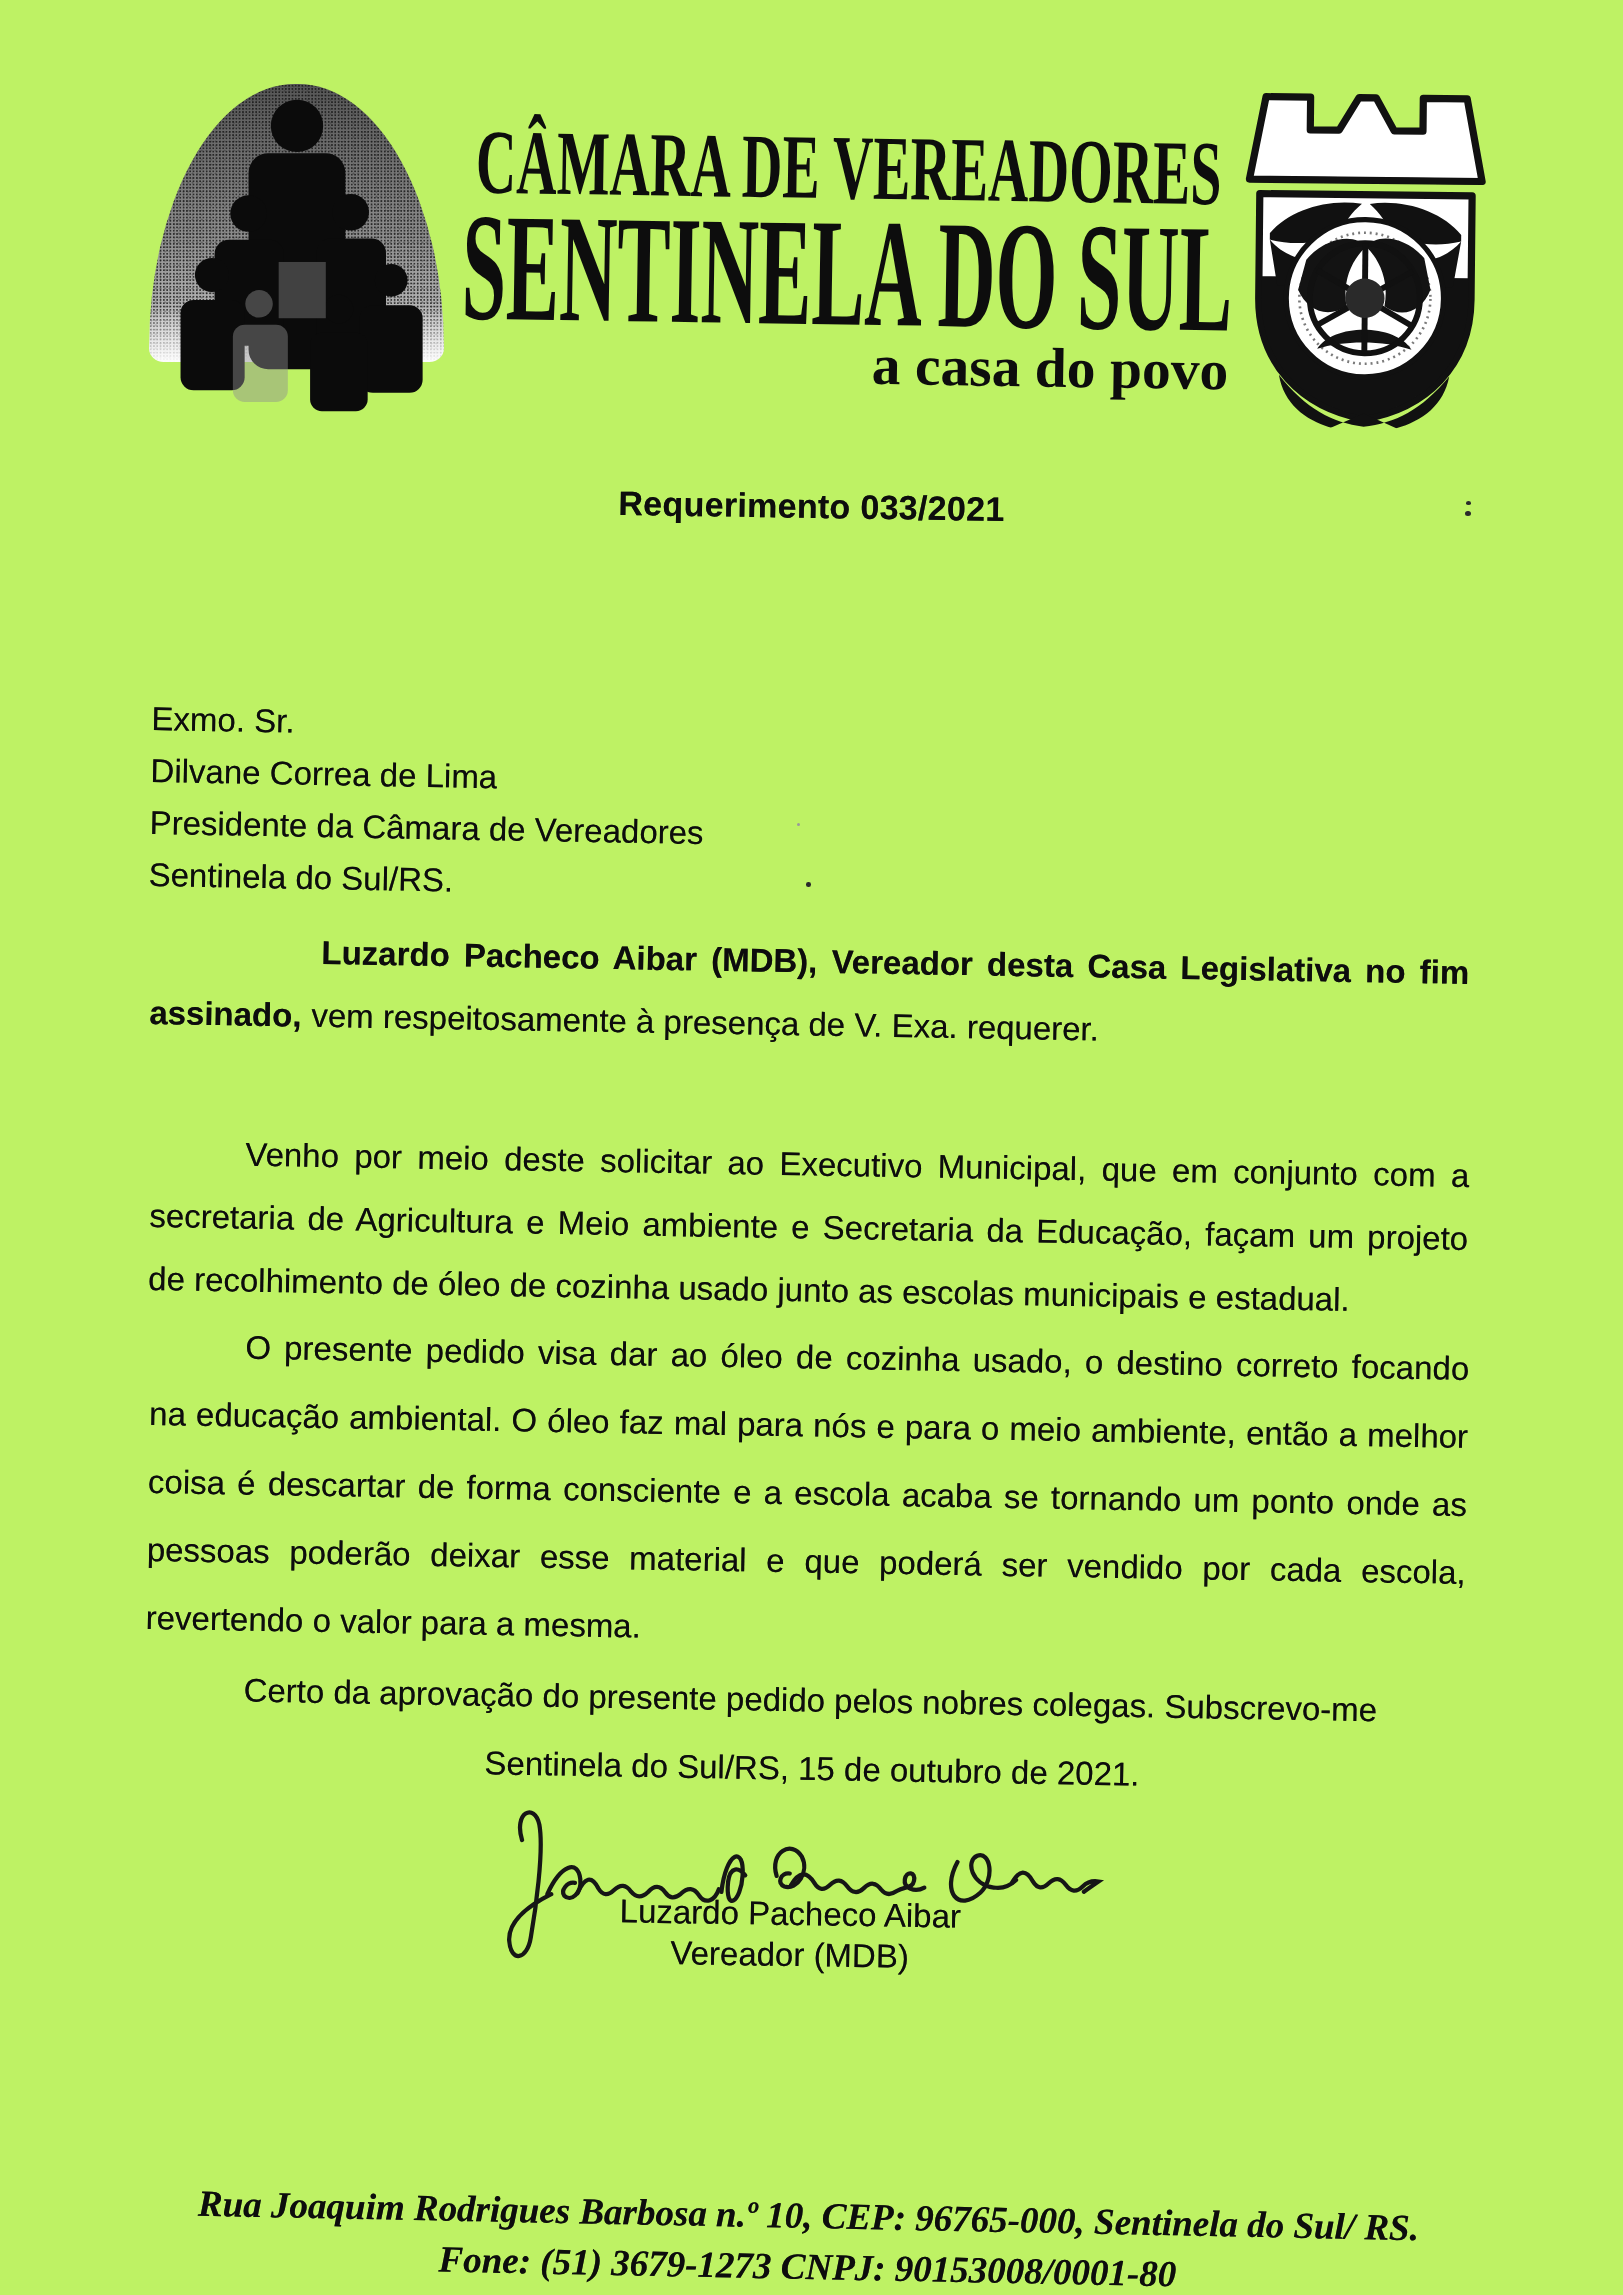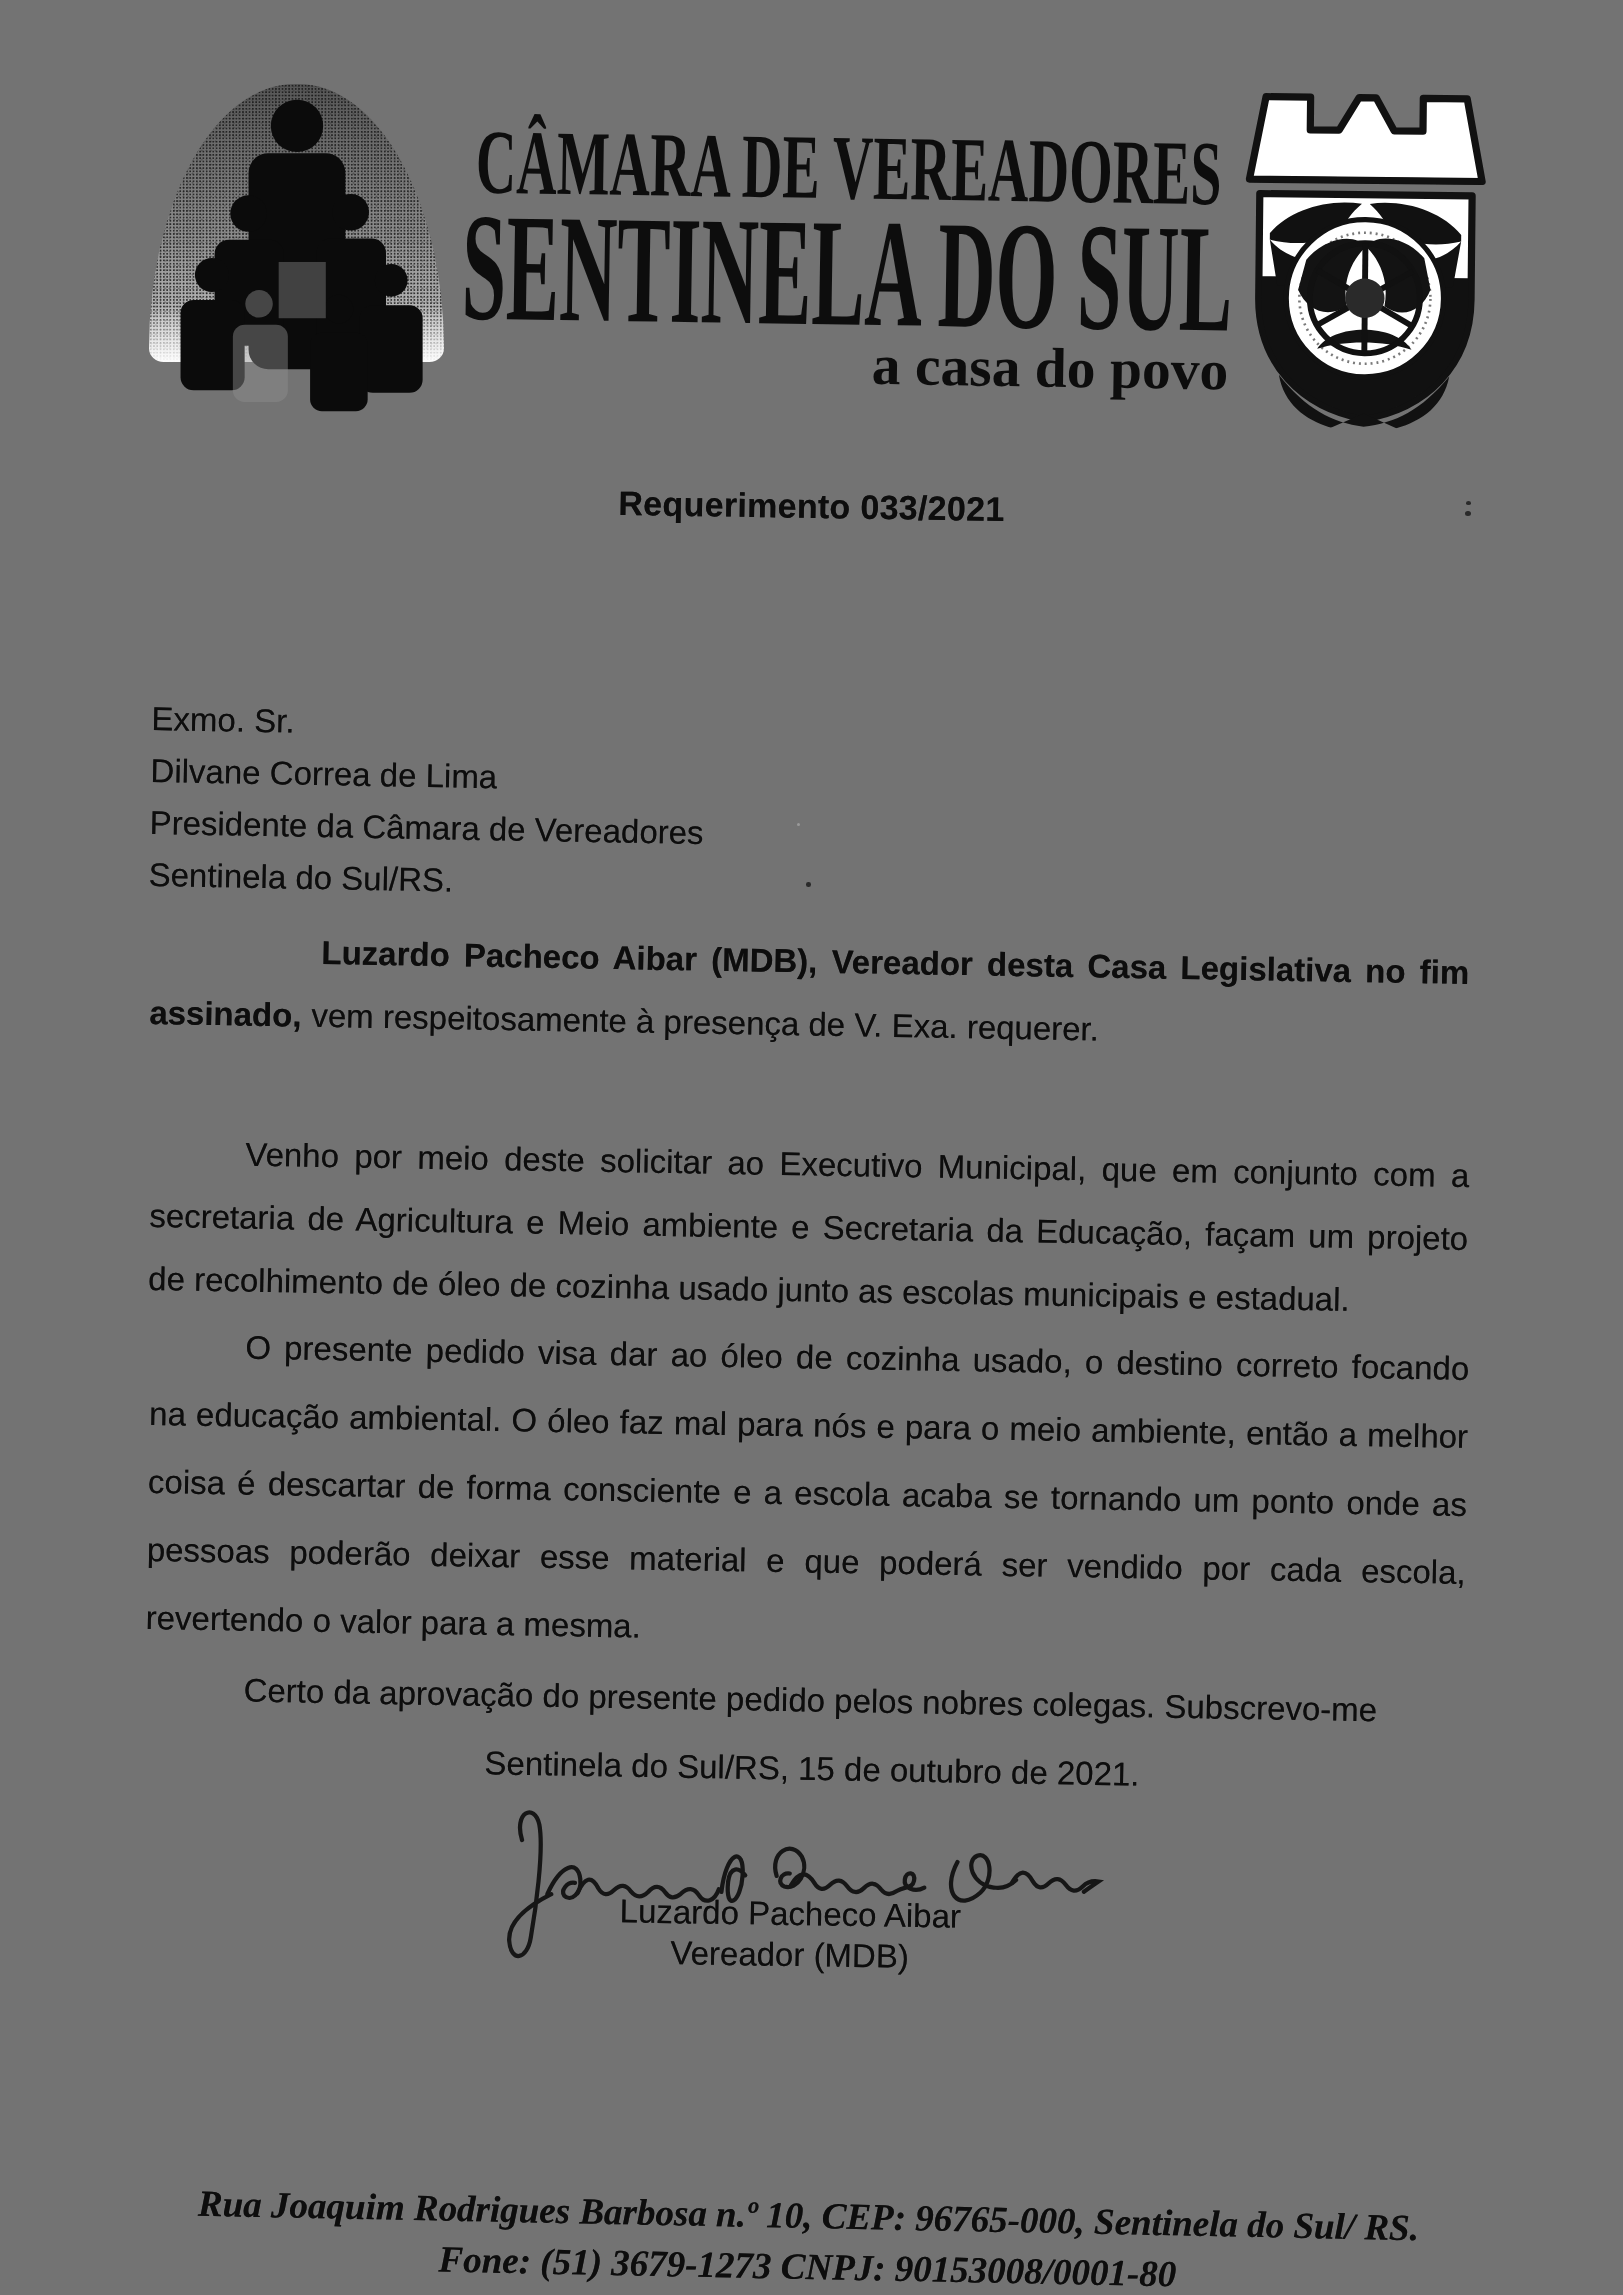--- a/index.html
+++ b/index.html
@@ -1,17 +1,17 @@
 <!DOCTYPE html>
 <html style="font-size:10.5px"><head>
 <meta charset="utf-8">
 <style>
   html,body{margin:0;padding:0;background:#e8e8e8;}
   #page{
-    position:relative;width:1623px;height:2295px;background:#737373;
+    position:relative;width:1623px;height:2295px;background:#bef264;
     font-family:"Liberation Sans",sans-serif;color:#0d0d0d;overflow:hidden;
   }
   .abs{position:absolute;}
 
   
   #logo-left{left:149px;top:84px;width:296px;height:335px;}
   .dome{
     position:absolute;left:0;top:0;width:295px;height:278px;
     border-radius:50% 50% 5% 5% / 96% 96% 5% 5%;
     background-image:

